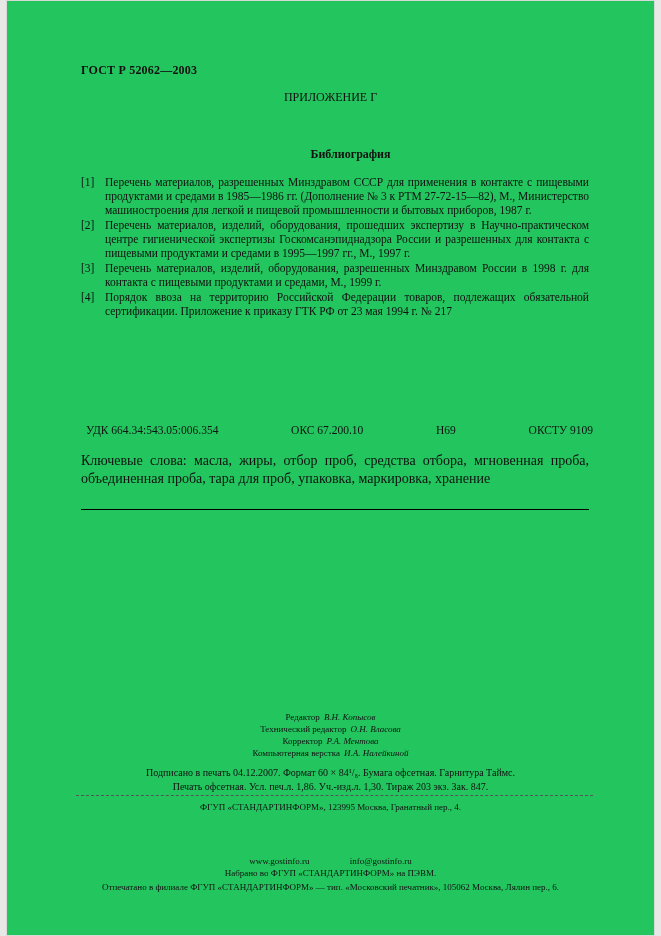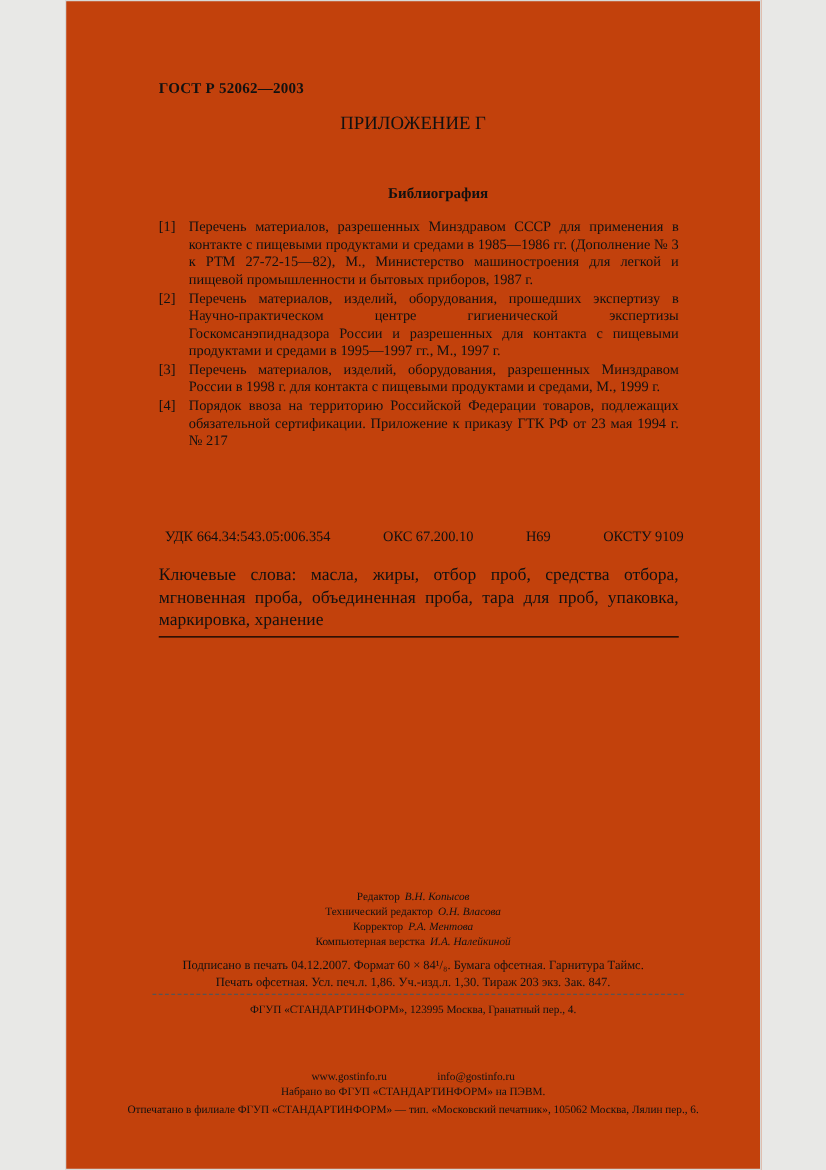--- a/index.html
+++ b/index.html
@@ -4,42 +4,42 @@
 <style>
   html, body {
     margin: 0;
     padding: 0;
     background: #e8e8e6;
     font-family: "Liberation Serif", "DejaVu Serif", serif;
     color: #111;
   }
   .page {
     position: relative;
-    width: 557px;
+    width: 649px;
     height: 936px;
-    background: #c2410c;
+    background: #22c55e;
     margin: 0 auto;
     overflow: hidden;
     box-shadow: inset 0 0 0 1px #d8d8d6;
   }
   .doc-number {
     position: absolute;
     left: 75px;
     top: 63px;
     font-weight: bold;
     font-size: 12px;
     letter-spacing: 0.2px;
   }
   .appendix {
     position: absolute;
     top: 90px;
     left: 0;
     right: 0;
     text-align: center;
-    font-size: 15px;
+    font-size: 12px;
     line-height: 1.2;
   }
   .bib-title {
     position: absolute;
     top: 147px;
     left: 0;
     right: 0;
     text-align: center;
     font-weight: bold;
     font-size: 12px;

